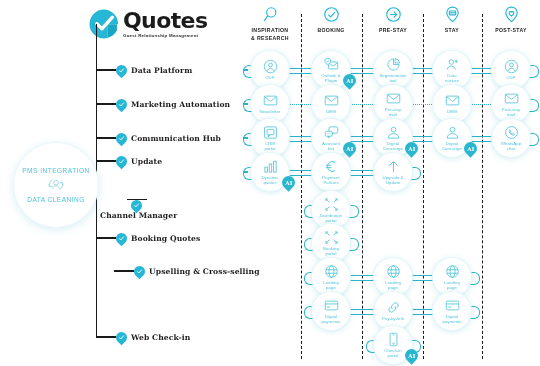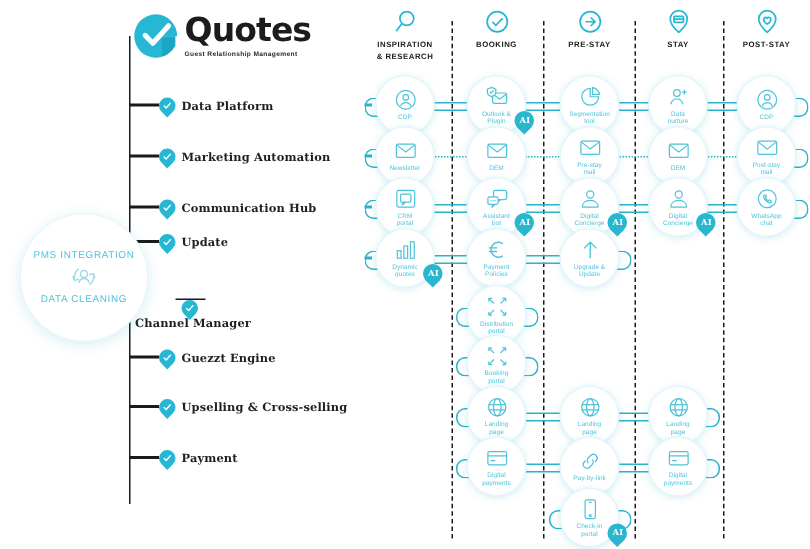--- a/index.html
+++ b/index.html
@@ -32,21 +32,21 @@
   .logo-name{
     font-size:22px;font-weight:700;color:#1c1c1c;letter-spacing:-0.6px;
     font-family:"DejaVu Sans", sans-serif;
   }
   .logo-tag{
     font-size:4.4px;font-weight:700;color:#2a2a2a;letter-spacing:.25px;
     margin-top:1.5px;
   }
 
   
-  .tree{position:absolute;left:86px;top:24px;width:150px;height:322px;text-decoration:underline;}
+  .tree{position:absolute;left:96px;top:24px;width:150px;height:322px;text-decoration:underline;}
   .tree-spine{
     position:absolute;left:0;top:0;width:1.4px;height:312px;background:#1a1a1a;
   }
   .tree-item{
     position:absolute;left:0;height:14px;display:flex;align-items:center;
   }
   .tree-branch{width:20px;height:1.4px;background:#1a1a1a;flex:0 0 auto;}
   .tree-dot{
     width:11px;height:11px;flex:0 0 auto;margin-left:0px;
     background:#25b7d3;border-radius:50% 50% 0 50%;transform:rotate(45deg);
@@ -567,43 +567,43 @@
       </div>
       <div class="tree-item" style="top: 207px;">
         <div class="tree-branch"></div>
         <div class="tree-dot">
           <i>
             <svg viewBox="0 0 24 24" fill="none" stroke="#ffffff" stroke-width="3.2" stroke-linecap="round" stroke-linejoin="round">
               <path d="M5 12.5l4.5 4.5L19 6.5"></path>
             </svg>
           </i>
         </div>
-        <span class="tree-label">Guezzt Engine</span>
-      </div>
-      <div class="tree-item" style="top: 240px;">
+        <span class="tree-label">Booking Quotes</span>
+      </div>
+      <div class="tree-item" style="top: 240px; padding-left: 18px;">
         <div class="tree-branch"></div>
         <div class="tree-dot">
           <i>
             <svg viewBox="0 0 24 24" fill="none" stroke="#ffffff" stroke-width="3.2" stroke-linecap="round" stroke-linejoin="round">
               <path d="M5 12.5l4.5 4.5L19 6.5"></path>
             </svg>
           </i>
         </div>
         <span class="tree-label">Upselling &amp; Cross-selling</span>
       </div>
-      <div class="tree-item" style="top: 274px;">
-        <div class="tree-branch"></div>
-        <div class="tree-dot">
-          <i>
-            <svg viewBox="0 0 24 24" fill="none" stroke="#ffffff" stroke-width="3.2" stroke-linecap="round" stroke-linejoin="round">
-              <path d="M5 12.5l4.5 4.5L19 6.5"></path>
-            </svg>
-          </i>
-        </div>
-        <span class="tree-label">Payment</span>
+      <div class="tree-item" style="top: 306px;">
+        <div class="tree-branch"></div>
+        <div class="tree-dot">
+          <i>
+            <svg viewBox="0 0 24 24" fill="none" stroke="#ffffff" stroke-width="3.2" stroke-linecap="round" stroke-linejoin="round">
+              <path d="M5 12.5l4.5 4.5L19 6.5"></path>
+            </svg>
+          </i>
+        </div>
+        <span class="tree-label">Web Check-in</span>
       </div>
     </div>
     <div class="pms-bubble">
       <div class="pms-t">PMS INTEGRATION</div>
       <span class="pms-ico"><svg viewBox="0 0 28 22" fill="none" stroke="#9bd9e6" stroke-width="1.2">
           <circle cx="14" cy="8.5" r="3"></circle>
           <path d="M9.6 16c.6-2.4 2.3-3.7 4.4-3.7s3.8 1.3 4.4 3.7"></path>
           <path d="M6 13.5C5 10 6.5 6 9.6 4.2"></path>
           <path d="M4.6 10.2L6 13.9l3.7-1.1"></path>
           <path d="M22 8.5c1 3.5-.5 7.5-3.6 9.3"></path>

